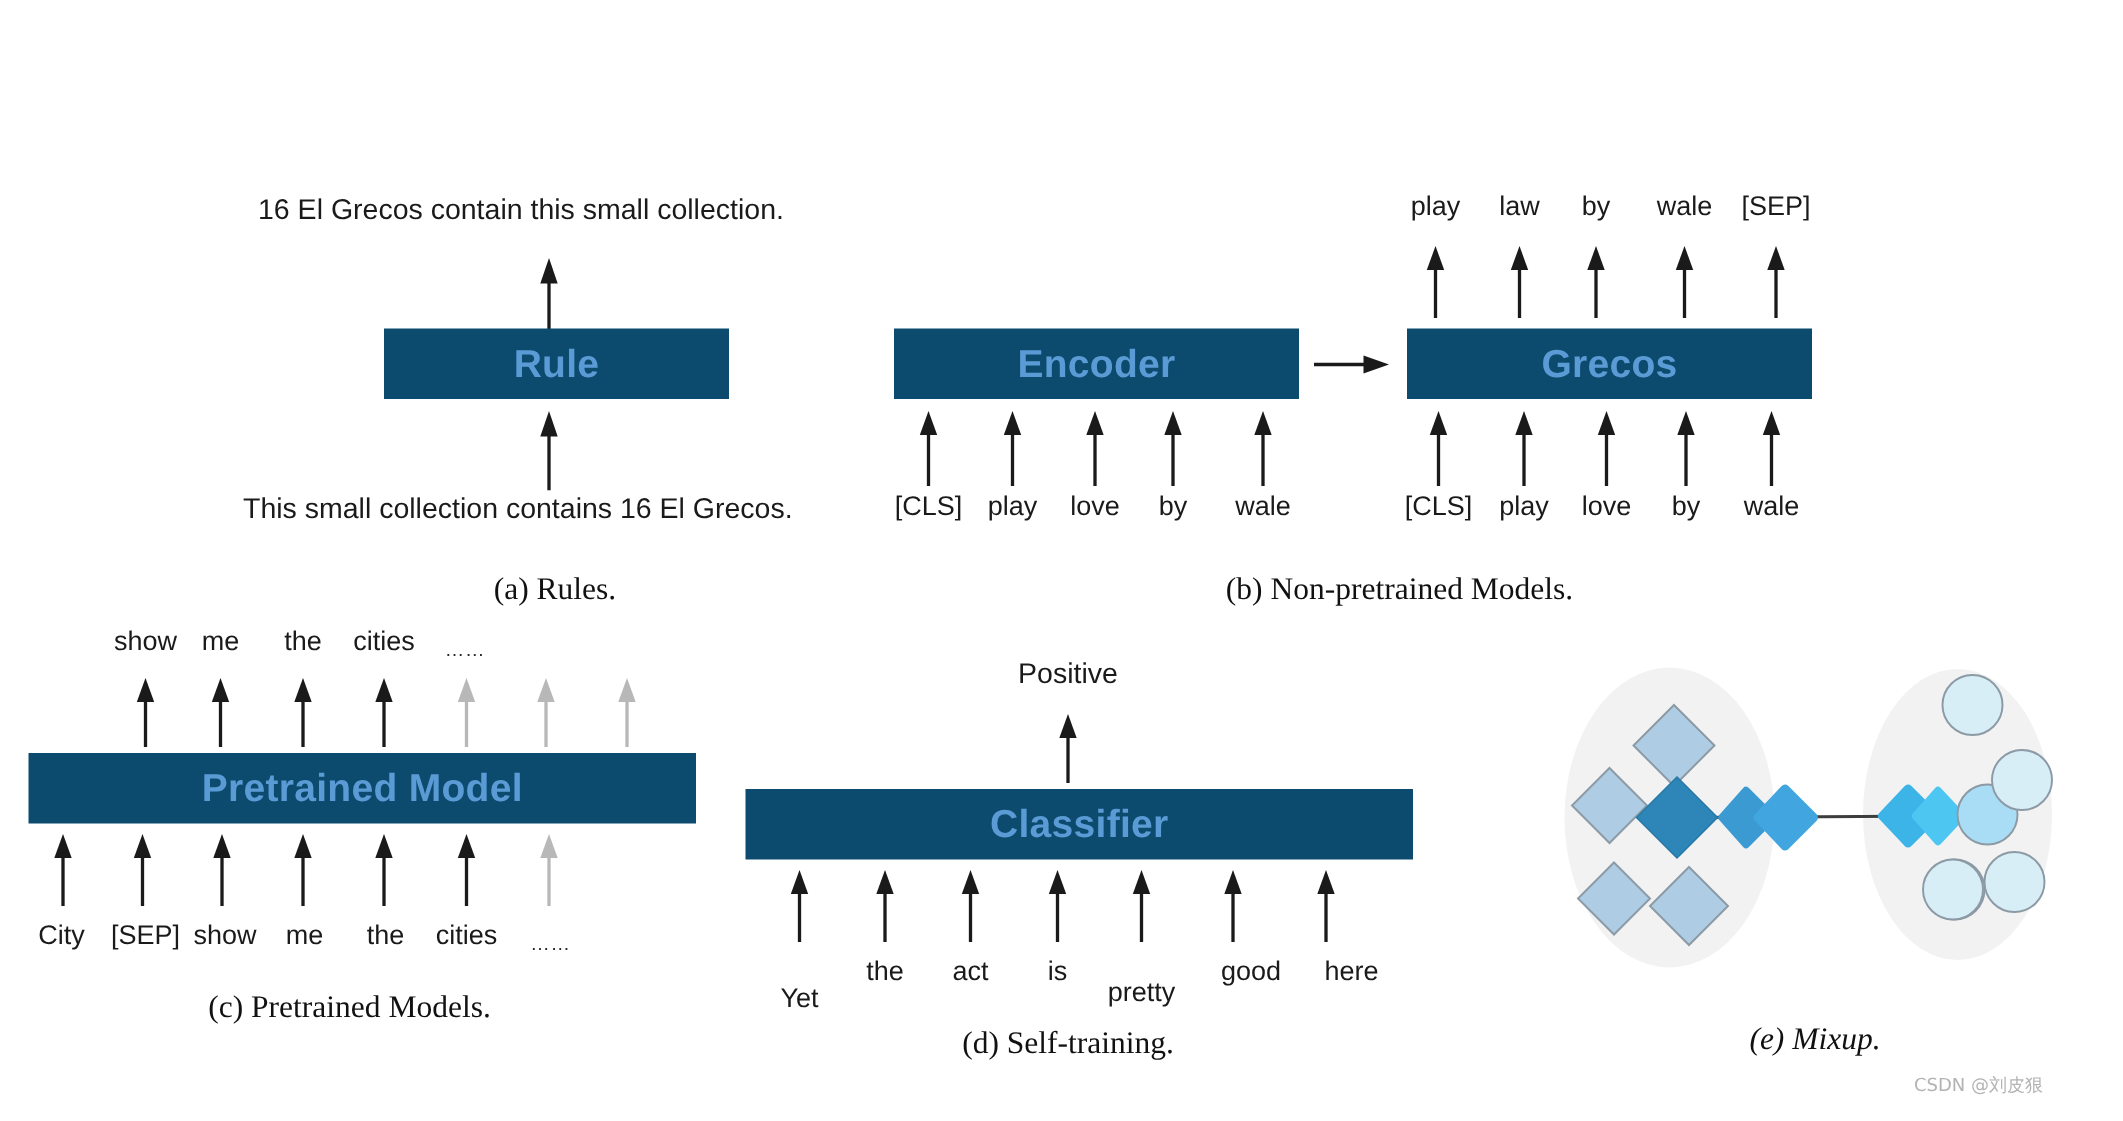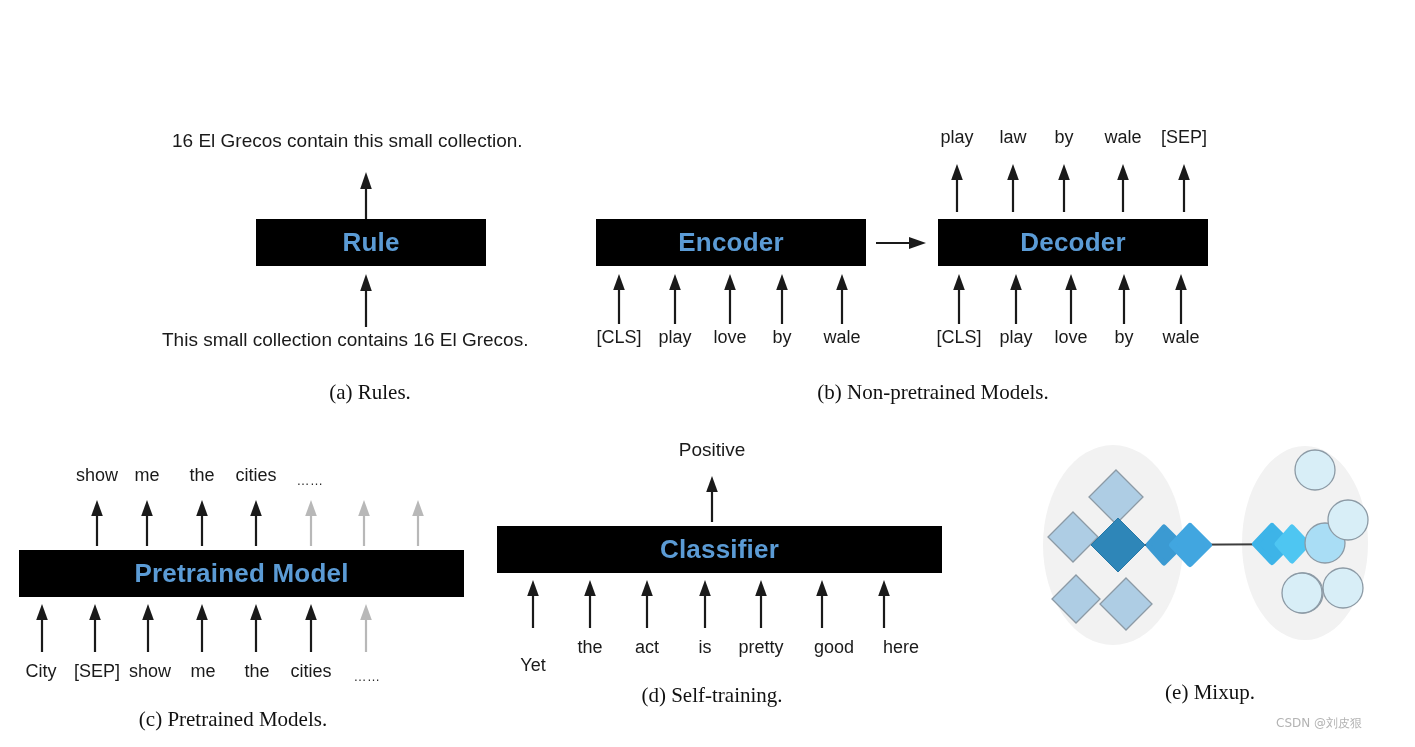--- a/index.html
+++ b/index.html
@@ -49,21 +49,21 @@
     font-family: "Liberation Serif", serif;
     font-size: 21px;
     color: #111111;
     white-space: nowrap;
     transform: translateX(-50%);
   }
 
   
   .modbox {
     position: absolute;
-    background: #000000;
+    background: #0c4a6e;
     display: flex;
     align-items: center;
     justify-content: center;
   }
   .modbox-label {
     font-family: "Liberation Sans", sans-serif;
     font-weight: bold;
     font-size: 26px;
     color: #5b9bd5;
     letter-spacing: 0.2px;
@@ -151,21 +151,21 @@
     <div class="modbox" style="left:20px;top:104px;width:270px;height:47px;">
       <span class="modbox-label">Encoder</span>
     </div>
 
     <svg class="rightarrow" style="left:300px;top:117px;" width="52" height="22" viewBox="0 0 52 22">
       <line x1="0" y1="11" x2="36" y2="11" stroke="#1a1a1a" stroke-width="2.2"></line>
       <polygon points="50,11 33,5 33,17" fill="#1a1a1a"></polygon>
     </svg>
 
     <div class="modbox" style="left:362px;top:104px;width:270px;height:47px;">
-      <span class="modbox-label">Decoder</span>
+      <span class="modbox-label">Grecos</span>
     </div>
 
     <svg class="uparrow" style="left:43px;top:157px;" width="20" height="52" viewBox="0 0 20 52">
       <line x1="10" y1="52" x2="10" y2="15" stroke="#1a1a1a" stroke-width="2.2"></line>
         <polygon points="10,2 4.2,18 15.8,18" fill="#1a1a1a"></polygon>
       </svg>
     <svg class="uparrow" style="left:99px;top:157px;" width="20" height="52" viewBox="0 0 20 52">
       <line x1="10" y1="52" x2="10" y2="15" stroke="#1a1a1a" stroke-width="2.2"></line>
         <polygon points="10,2 4.2,18 15.8,18" fill="#1a1a1a"></polygon>
       </svg>
@@ -215,21 +215,21 @@
       <div class="token" style="left:383px;top:212px;">[CLS]</div>
       <div class="token" style="left:440px;top:212px;">play</div>
       <div class="token" style="left:495px;top:212px;">love</div>
       <div class="token" style="left:548px;top:212px;">by</div>
       <div class="token" style="left:605px;top:212px;">wale</div>
     </div>
 
     <div class="caption" style="left:357px;top:265px;">(b) Non-pretrained Models.</div>
   </div>
 
-  <div class="panel" style="left:0px;top:452px;width:480px;height:285px;">
+  <div class="panel" style="left:0px;top:404px;width:480px;height:285px;">
 
     <div>
       <div class="token" style="left:97px;top:13px;">show</div>
       <div class="token" style="left:147px;top:13px;">me</div>
       <div class="token" style="left:202px;top:13px;">the</div>
       <div class="token" style="left:256px;top:13px;">cities</div>
       <div class="token dots" style="left:310px;top:21px;">……</div>
     </div>
 
     <svg class="uparrow" style="left:97px;top:46px;" width="20" height="48" viewBox="0 0 20 48">
@@ -347,29 +347,29 @@
     <svg class="uparrow" style="left:404px;top:150px;" width="20" height="50" viewBox="0 0 20 50">
       <line x1="10" y1="50" x2="10" y2="15" stroke="#1a1a1a" stroke-width="2.2"></line>
         <polygon points="10,2 4.2,18 15.8,18" fill="#1a1a1a"></polygon>
       </svg>
 
     <div>
       <div class="token" style="left:53px;top:227px;">Yet</div>
       <div class="token" style="left:110px;top:209px;">the</div>
       <div class="token" style="left:167px;top:209px;">act</div>
       <div class="token" style="left:225px;top:209px;">is</div>
-      <div class="token" style="left:281px;top:209px;">pretty</div>
+      <div class="token" style="left:281px;top:223px;">pretty</div>
       <div class="token" style="left:354px;top:209px;">good</div>
       <div class="token" style="left:421px;top:209px;">here</div>
     </div>
 
     <div class="caption" style="left:232px;top:255px;">(d) Self-training.</div>
   </div>
 
-  <div class="panel" style="left:1010px;top:430px;width:400px;height:285px;">
+  <div class="panel" style="left:1010px;top:430px;width:400px;height:285px;font-style:italic;">
 
     <svg class="mixup-svg" style="left:0px;top:0px;" width="400" height="240" viewBox="0 0 400 240">
 
       <ellipse cx="103" cy="115" rx="70" ry="100" fill="#f2f2f2"></ellipse>
       <ellipse cx="295" cy="113" rx="63" ry="97" fill="#f2f2f2"></ellipse>
 
       <line x1="120" y1="115" x2="285" y2="114" stroke="#3d3d3d" stroke-width="2"></line>
 
       <g>
         <polygon points="106,40 133,67 106,94 79,67" fill="#aecde4" stroke="#8c9aa5" stroke-width="1.3"></polygon>

